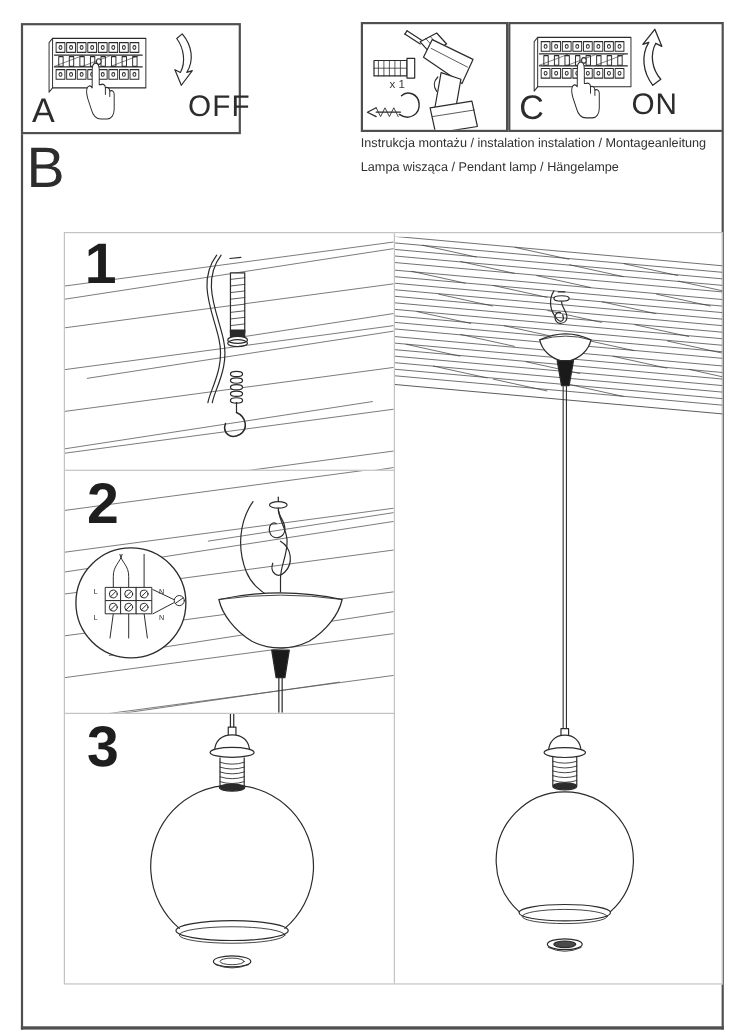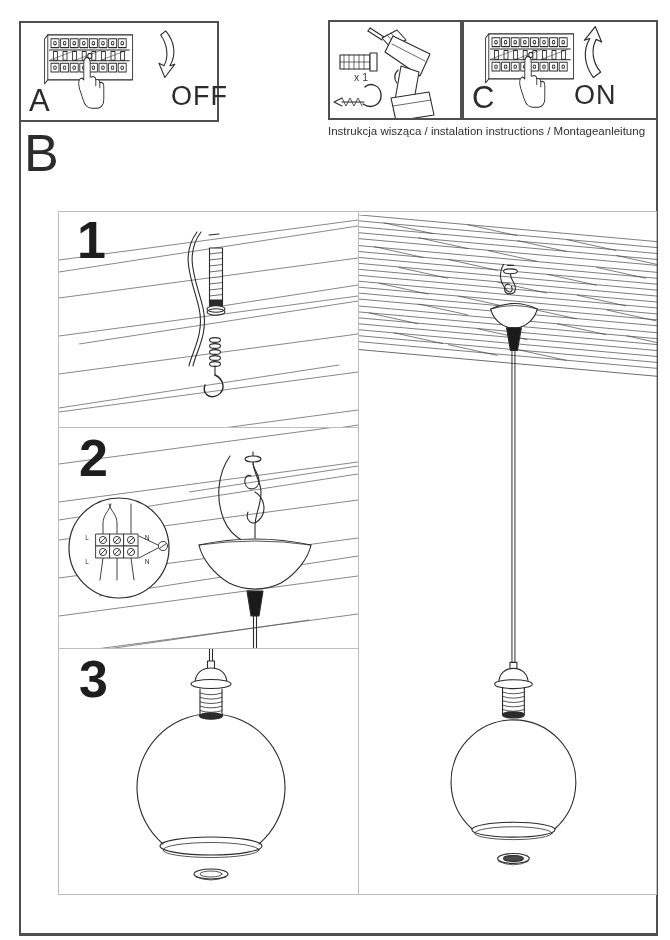--- a/index.html
+++ b/index.html
@@ -203,21 +203,22 @@
         </g>
       </g>
     </svg>
     <svg class="abs" style="left:104px;top:2px;" width="40" height="58" viewBox="0 0 44 62">
       <path d="M28,58 C18,45 16,28 24,15 L18,17 L30,2 L37,19 L31,16 C25,27 27,42 36,52 Z" fill="#fff" stroke="#2b2b2b" stroke-width="1.3" stroke-linejoin="round"></path>
     </svg>
     <div class="t corner-label" style="left:8px;top:60px;">C</div>
     <div class="t state-label" style="left:110px;top:60px;">ON</div>
   </div>
 
-  <div class="t title-line" style="left:328px;top:126px;">Instrukcja wisząca / instalation instructions / Montageanleitung</div>
+  <div class="t title-line" style="left:328px;top:126px;">Instrukcja montażu / instalation instalation / Montageanleitung</div>
+  <div class="t title-line" style="left:328px;top:147px;">Lampa wisząca / Pendant lamp / Hängelampe</div>
 
   <div class="t letter-b" style="left:24px;top:127px;">B</div>
 
   <div class="frame-line" style="left:19px;top:122px;width:2px;height:814px;"></div>
   <div class="frame-line" style="left:656px;top:120px;width:2px;height:816px;"></div>
   <div class="frame-line" style="left:19px;top:933px;width:639px;height:3px;"></div>
 
   <div class="main-box">
     <div class="divider" style="left:299px;top:0;width:1px;height:682px;"></div>
     <div class="divider" style="left:0;top:215px;width:300px;height:1px;"></div>

